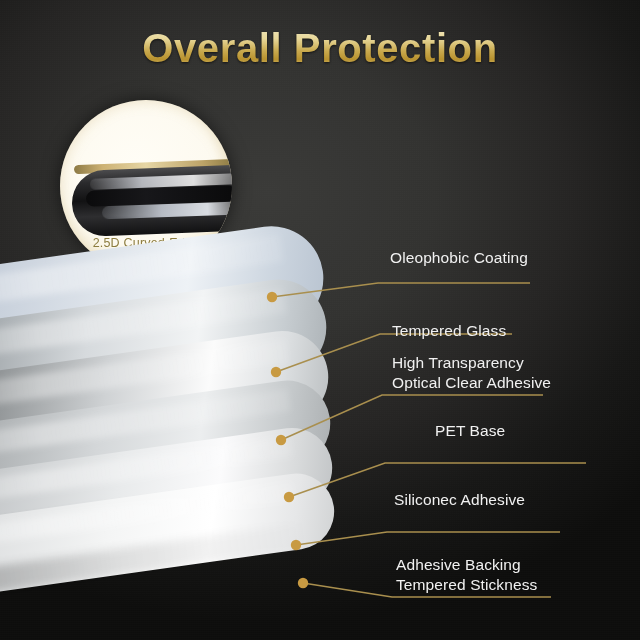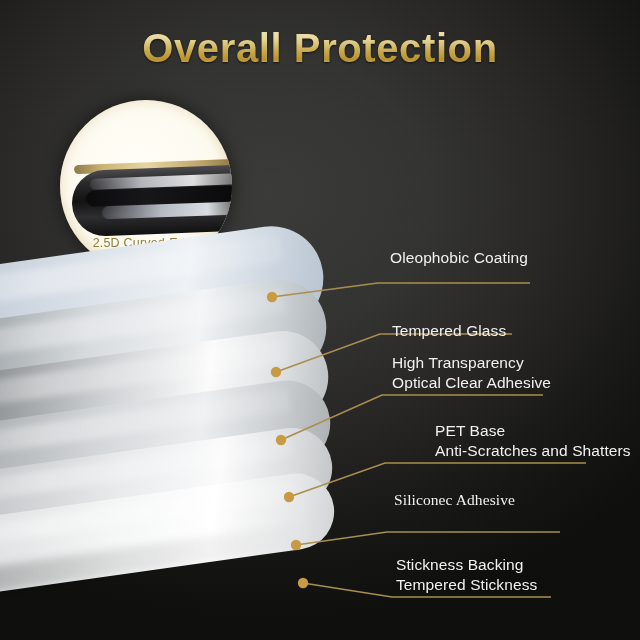--- a/index.html
+++ b/index.html
@@ -173,25 +173,24 @@
     <span class="ln">Tempered Glass</span>
   </div>
 
   <div class="label" style="left:392px;top:353px;">
     <span class="ln">High Transparency</span>
     <span class="ln">Optical Clear Adhesive</span>
   </div>
 
   <div class="label" style="left:394px;top:421px;margin-left:41px;">
     <span class="ln">PET Base</span>
-    <span class="ln">Anti-Scratches and Shatters</span>
   </div>
 
-  <div class="label" style="left:394px;top:490px;font-family:Liberation Serif, serif;">
+  <div class="label" style="left:394px;top:490px;">
     <span class="ln">Siliconec Adhesive</span>
   </div>
 
   <div class="label" style="left:396px;top:555px;">
-    <span class="ln">Stickness Backing</span>
+    <span class="ln">Adhesive Backing</span>
     <span class="ln">Tempered Stickness</span>
   </div>
 
 </div>
 
 </body></html>

